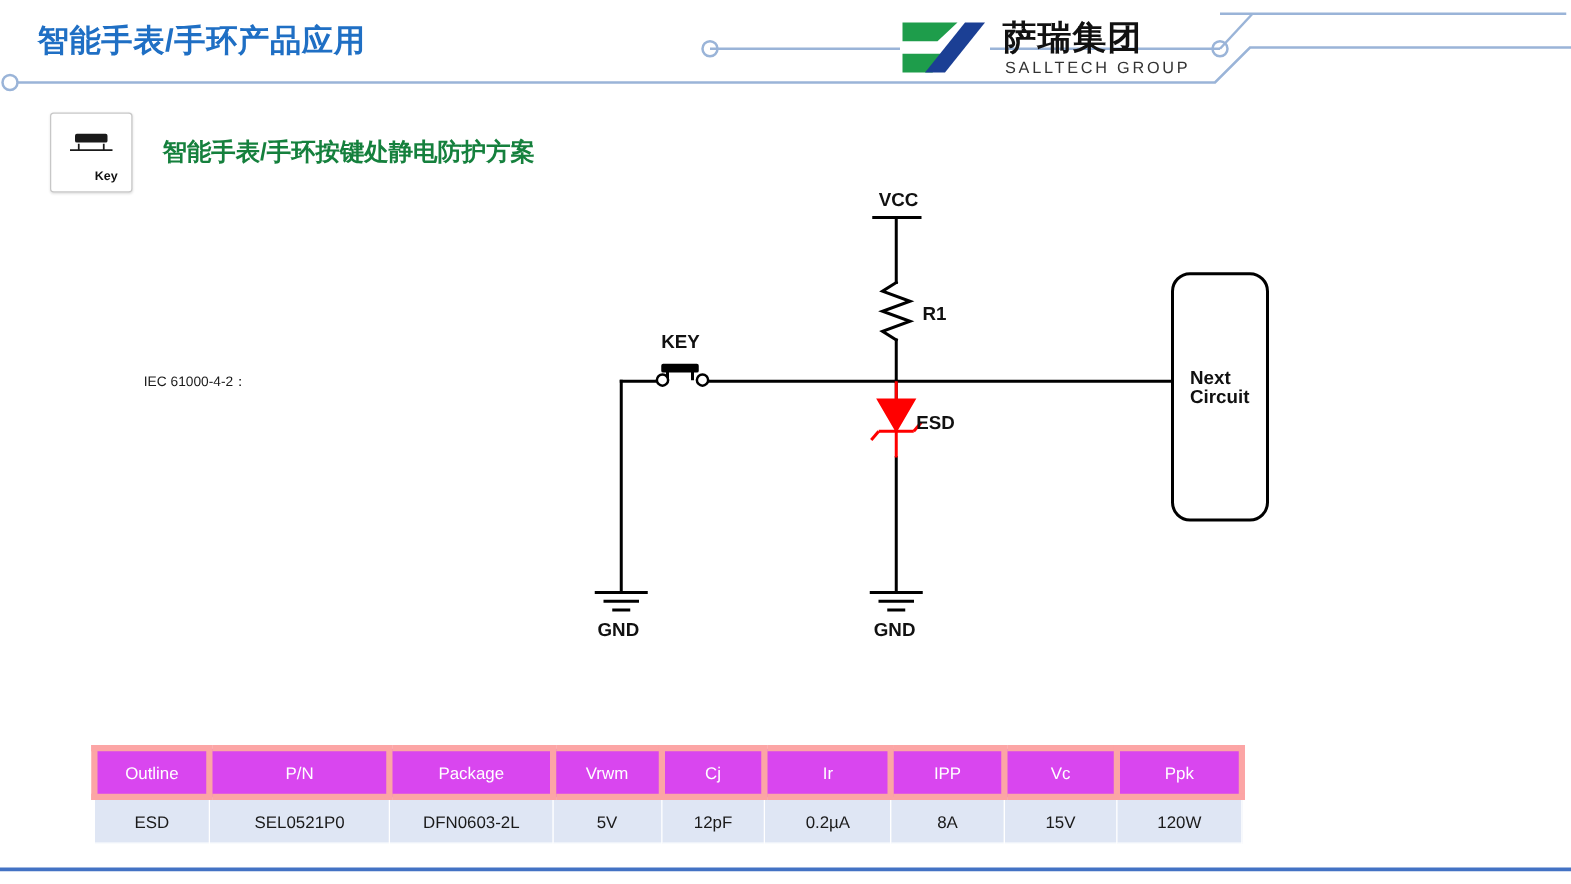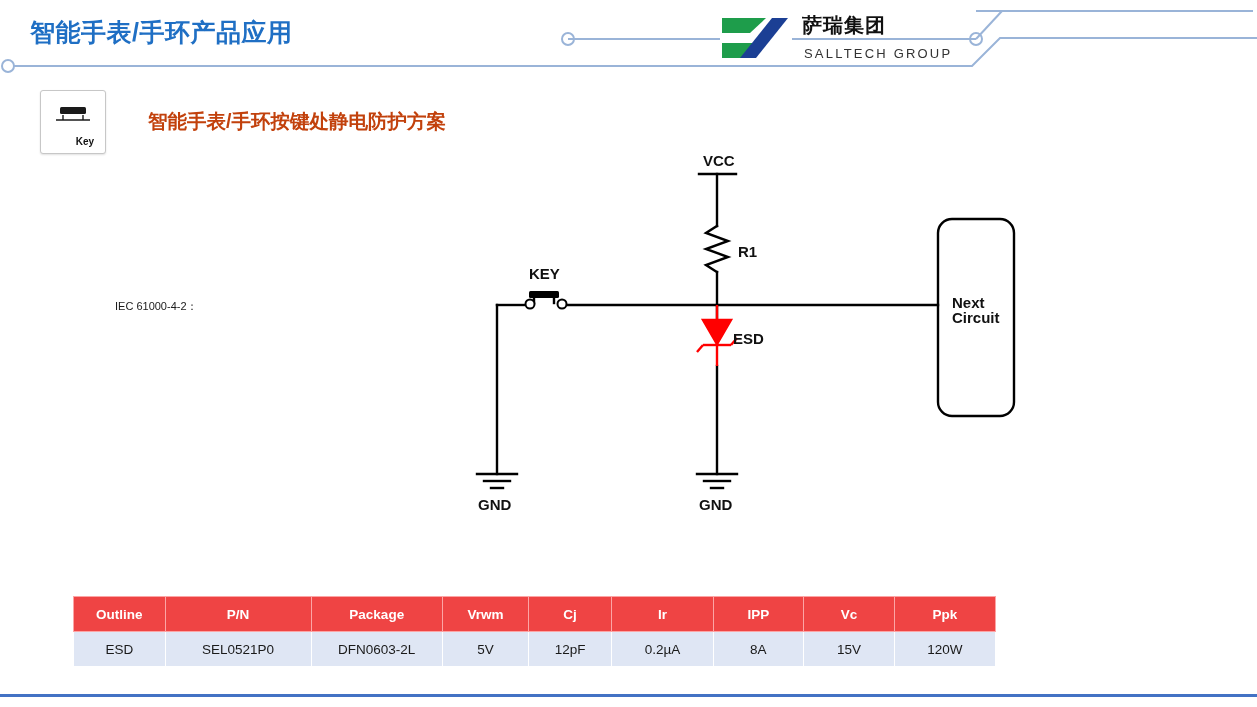--- a/index.html
+++ b/index.html
@@ -52,21 +52,21 @@
     position: absolute;
     left: 8px;
     top: 8px;
     width: 72px;
     height: 44px;
   }
   .logo-cn {
     position: absolute;
     left: 90px;
     top: 4px;
-    font-size: 20px;
+    font-size: 27px;
     font-weight: bold;
     color: #111111;
     letter-spacing: 1px;
     white-space: nowrap;
   }
   .logo-en {
     position: absolute;
     left: 92px;
     top: 38px;
     font-size: 13px;
@@ -103,23 +103,22 @@
     font-weight: bold;
     color: #111;
     white-space: nowrap;
   }
   .section-title {
     position: absolute;
     left: 130px;
     top: 108px;
     font-size: 19.5px;
     font-weight: bold;
-    color: #c2410c;
-    white-space: nowrap;
-    margin-left: 18px;
+    color: #15803d;
+    white-space: nowrap;
   }
 
   
   .note {
     position: absolute;
     left: 115px;
     top: 294px;
     font-size: 11px;
     color: #1a1a1a;
     line-height: 24px;
@@ -144,24 +143,24 @@
 
   
   .spec-table {
     position: absolute;
     left: 73px;
     top: 596px;
     border-collapse: collapse;
     font-size: 13.5px;
   }
   .spec-table th {
-    background: #ef4444;
+    background: #d946ef;
     color: #ffffff;
-    font-weight: bold;
-    border: 1px solid #fca5a5;
+    font-weight: normal;
+    border: 5px solid #fca5a5;
     height: 34px;
     text-align: center;
     padding: 0 6px;
   }
   .spec-table td {
     background: #dfe6f4;
     color: #1a1a1a;
     border: 1px solid #ffffff;
     height: 34px;
     text-align: center;

